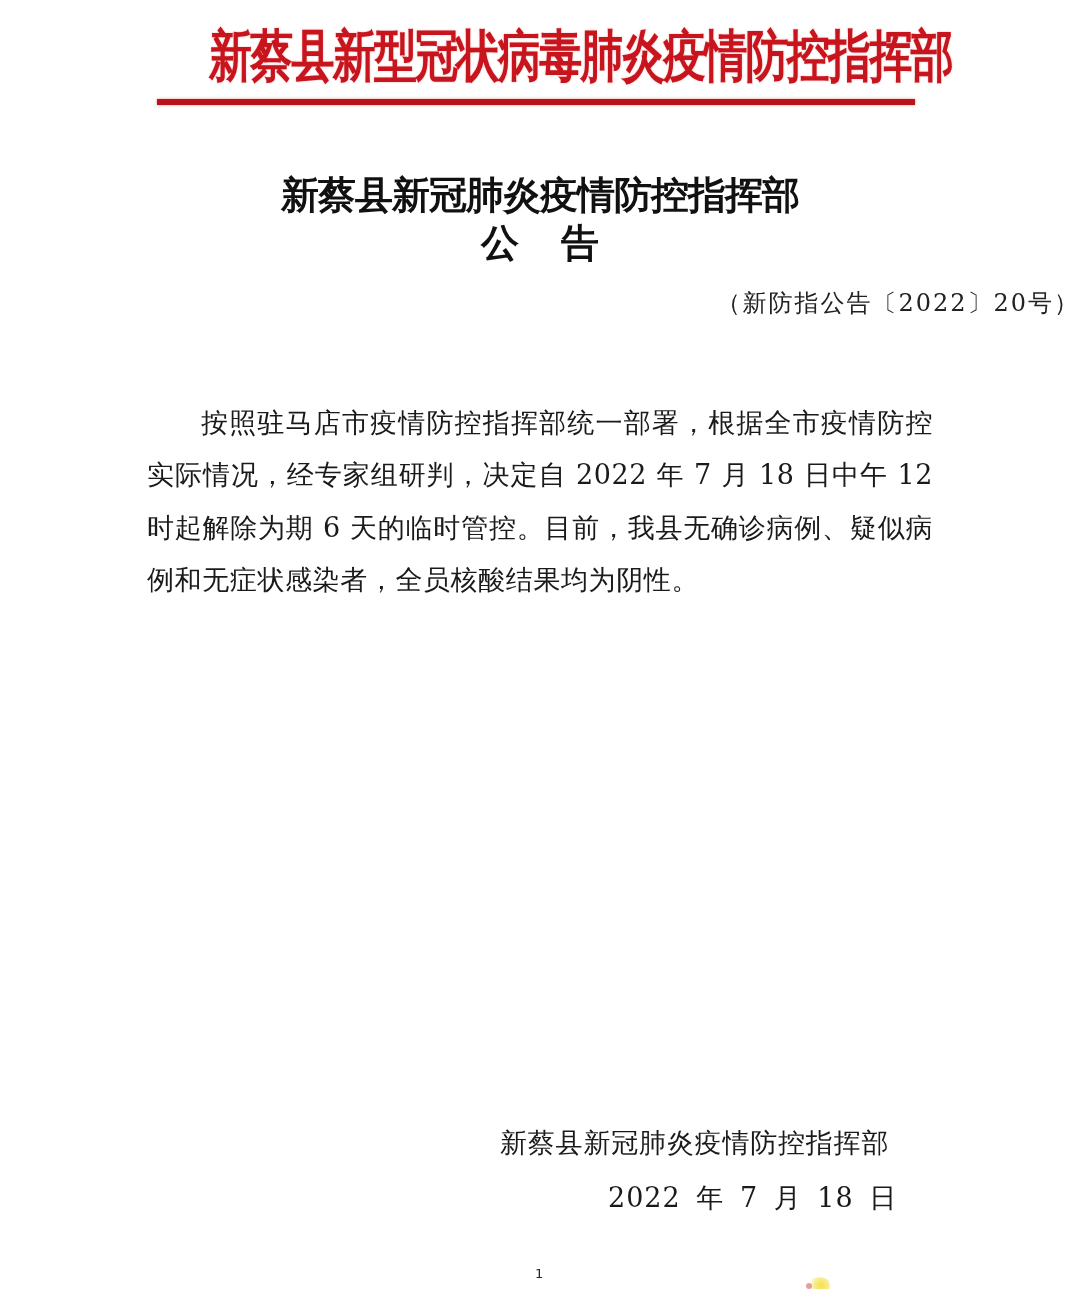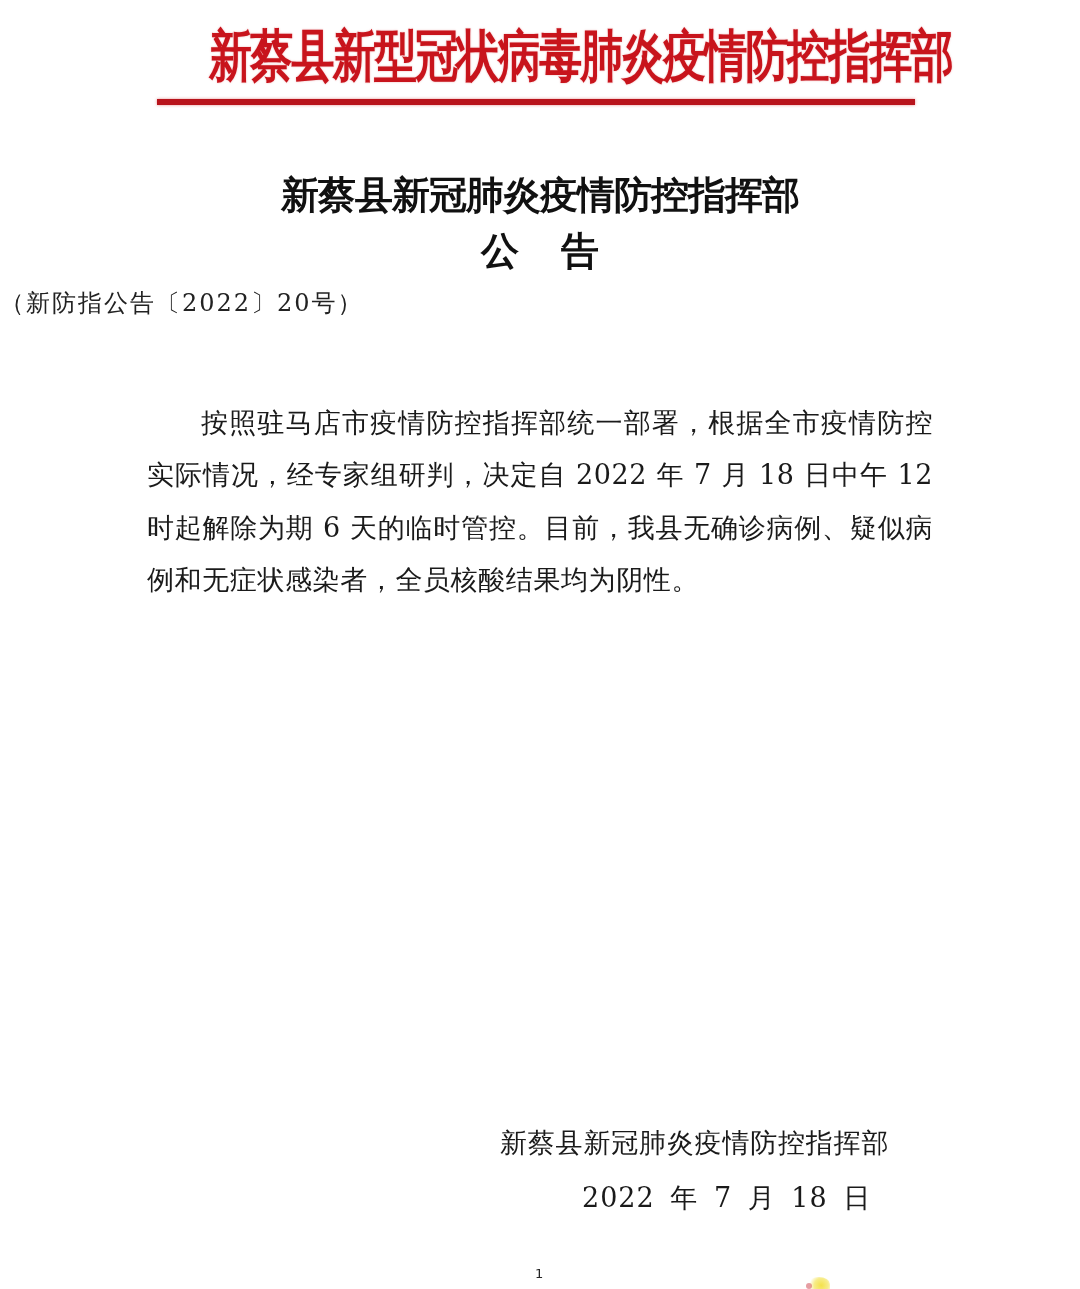--- a/index.html
+++ b/index.html
@@ -49,32 +49,32 @@
       font-family: "DejaVu Serif", "Liberation Serif", serif;
       font-weight: bold;
       color: #111;
     }
     .title-line1 {
       top: 170px;
       font-size: 38px;
       letter-spacing: -1px;
     }
     .title-line2 {
-      top: 226px;
+      top: 218px;
       font-size: 38px;
       letter-spacing: 42px;
       padding-left: 42px;
       box-sizing: border-box;
     }
     .doc-number {
       position: absolute;
       left: 0;
       top: 287px;
       width: 1080px;
-      text-align: left;
+      text-align: right;
       font-size: 24px;
       letter-spacing: 2px;
       color: #222;
     }
     .body-text {
       position: absolute;
       left: 140px;
       top: 390px;
       width: 800px;
       font-size: 27px;
@@ -90,21 +90,21 @@
     .signature-org {
       position: absolute;
       left: 500px;
       top: 1125px;
       font-size: 27px;
       letter-spacing: 0.8px;
       color: #1a1a1a;
     }
     .signature-date {
       position: absolute;
-      left: 582px;
+      left: 608px;
       top: 1180px;
       font-size: 27px;
       letter-spacing: 1px;
       color: #1a1a1a;
       word-spacing: 6px;
     }
     .page-number {
       position: absolute;
       left: 535px;
       top: 1266px;

